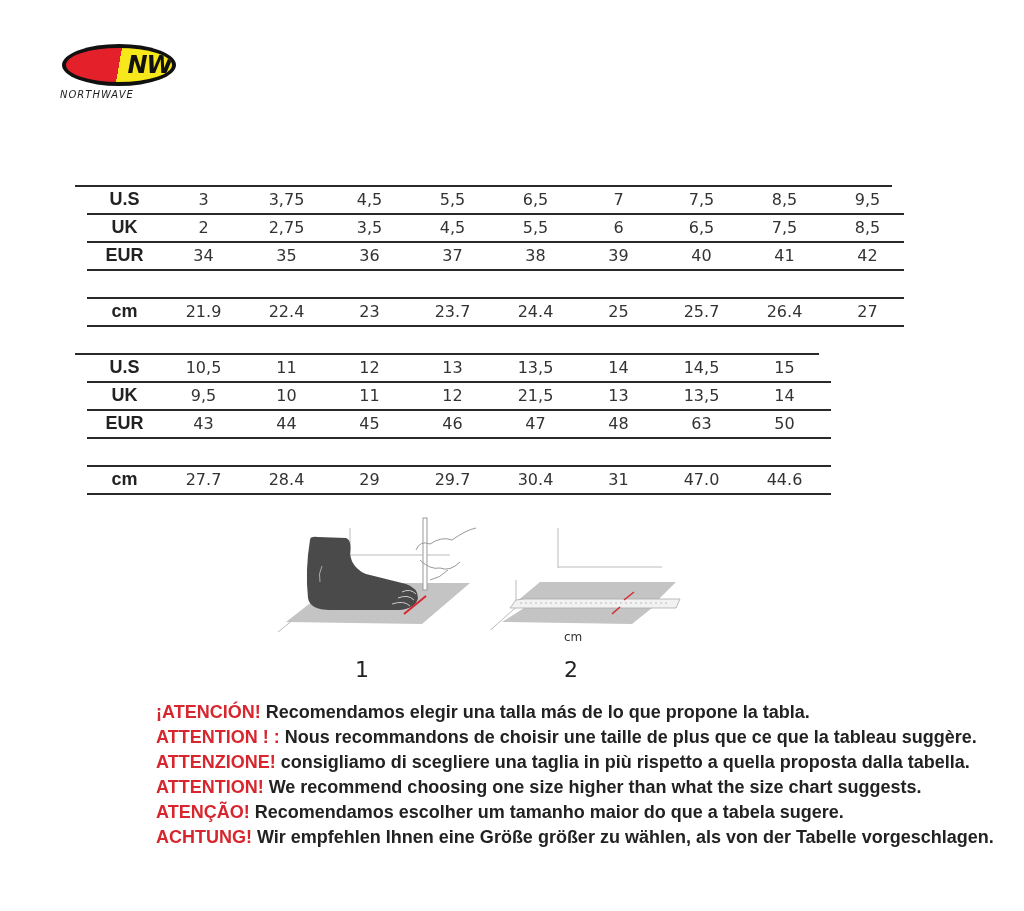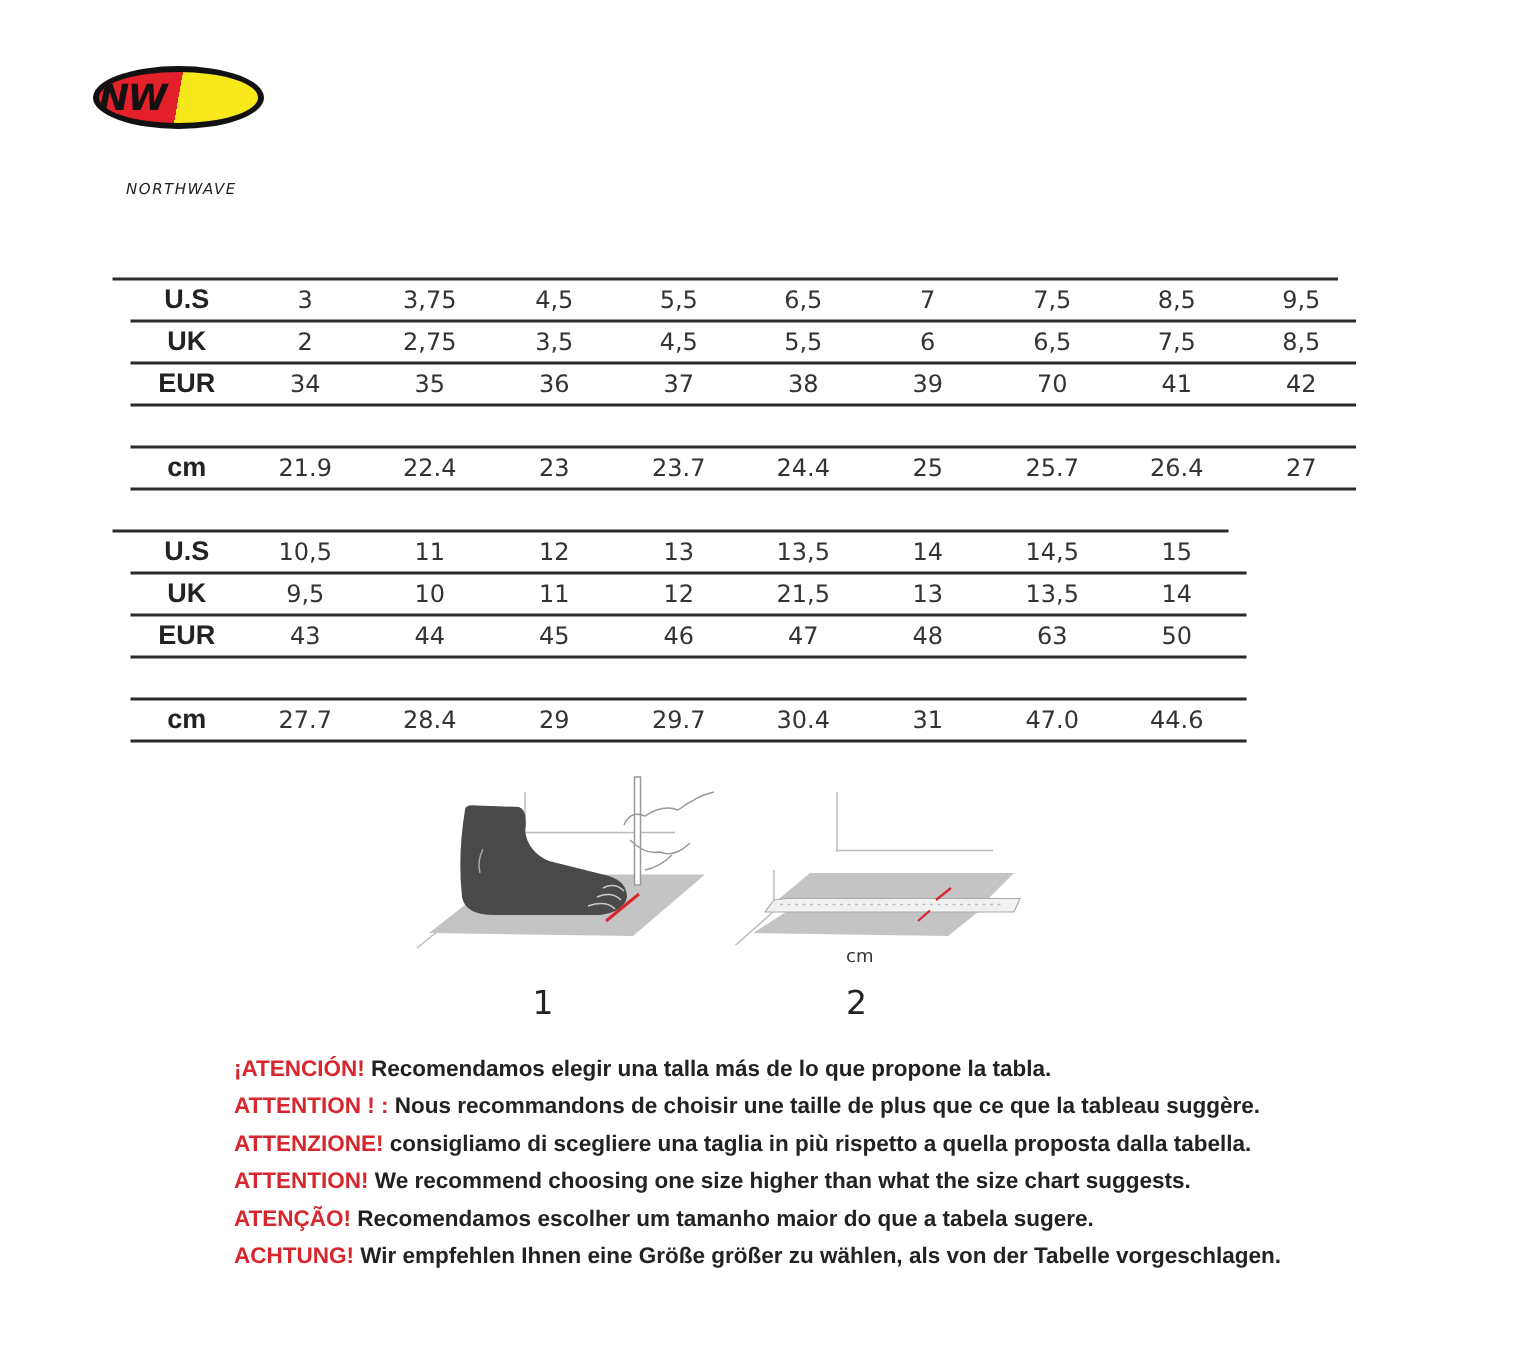--- a/index.html
+++ b/index.html
@@ -1,34 +1,34 @@
 <!DOCTYPE html>
 <html><head>
 <meta charset="utf-8">
 <style>
   html, body { margin:0; padding:0; background:#ffffff; }
   body { width:1024px; height:911px; position:relative; overflow:hidden; font-family:"DejaVu Sans", sans-serif; color:#222; }
   .logo { position:absolute; left:60px; top:44px; width:122px; height:62px; }
   .logo-oval { position:absolute; left:2px; top:0; width:114px; height:42px; border-radius:50%; background:#111; overflow:hidden; }
   .logo-inner { position:absolute; left:4px; top:4px; width:106px; height:34px; border-radius:50%; overflow:hidden; background:linear-gradient(100deg,#e4202a 0%,#e4202a 50%,#f7e81c 50%,#f7e81c 100%); }
-  .logo-mark { position:absolute; left:0; top:3px; width:106px; text-align:left; font-family:"DejaVu Sans", sans-serif; font-weight:bold; font-style:italic; font-size:24px; letter-spacing:-1px; color:#111; line-height:28px; }
-  .logo-word { position:absolute; left:0; top:45px; width:122px; text-align:center; font-size:10px; letter-spacing:1px; font-style:italic; color:#222; font-family:"DejaVu Sans", sans-serif;margin-top:32px; }
+  .logo-mark { position:absolute; left:0; top:3px; width:106px; text-align:right; font-family:"DejaVu Sans", sans-serif; font-weight:bold; font-style:italic; font-size:24px; letter-spacing:-1px; color:#111; line-height:28px; }
+  .logo-word { position:absolute; left:0; top:45px; width:122px; font-size:10px; letter-spacing:1px; font-style:italic; color:#222; font-family:"DejaVu Sans", sans-serif; }
 
   .size-table { position:absolute; left:75px; }
   .t-row { position:absolute; left:12px; height:28px; border-bottom:2px solid #2a2a2a; display:flex; align-items:center; }
   .t-top { position:absolute; left:0; top:0; height:0; border-top:2px solid #2a2a2a; }
   .cell { width:83px; text-align:center; font-family:"DejaVu Sans", sans-serif; font-size:16px; color:#333; flex:0 0 auto; }
   .cell.label { width:75px; font-weight:bold; color:#222; font-family:"Liberation Sans", sans-serif; font-size:18px; }
 
   .fig { position:absolute; }
   .fig-num { position:absolute; font-size:22px; color:#222; font-family:"DejaVu Sans", sans-serif; }
   .cm-label { position:absolute; font-size:12px; color:#333; font-family:"DejaVu Sans", sans-serif; }
 
   .warnings { position:absolute; left:156px; top:700px; }
-  .warn { height:25px; line-height:25px; font-family:"Liberation Sans", sans-serif; font-weight:bold; font-size:15px; color:#222; white-space:nowrap; }
+  .warn { height:25px; line-height:25px; font-family:"Liberation Sans", sans-serif; font-weight:bold; font-size:18px; color:#222; white-space:nowrap; }
   .warn .kw { color:#d7262e; }
 </style>
 </head>
 <body>
 
 <div class="logo">
   <div class="logo-oval">
     <div class="logo-inner">
       <div class="logo-mark">NW</div>
     </div>
@@ -63,21 +63,21 @@
     <span class="cell">8,5</span>
   </div>
   <div class="t-row" style="top:56px; width:817px;">
     <span class="cell label">EUR</span>
     <span class="cell">34</span>
     <span class="cell">35</span>
     <span class="cell">36</span>
     <span class="cell">37</span>
     <span class="cell">38</span>
     <span class="cell">39</span>
-    <span class="cell">70</span>
+    <span class="cell">40</span>
     <span class="cell">41</span>
     <span class="cell">42</span>
   </div>
   <div class="t-row" style="top:84px; width:817px;"></div>
   <div class="t-row" style="top:112px; width:817px;">
     <span class="cell label">cm</span>
     <span class="cell">21.9</span>
     <span class="cell">22.4</span>
     <span class="cell">23</span>
     <span class="cell">23.7</span>

